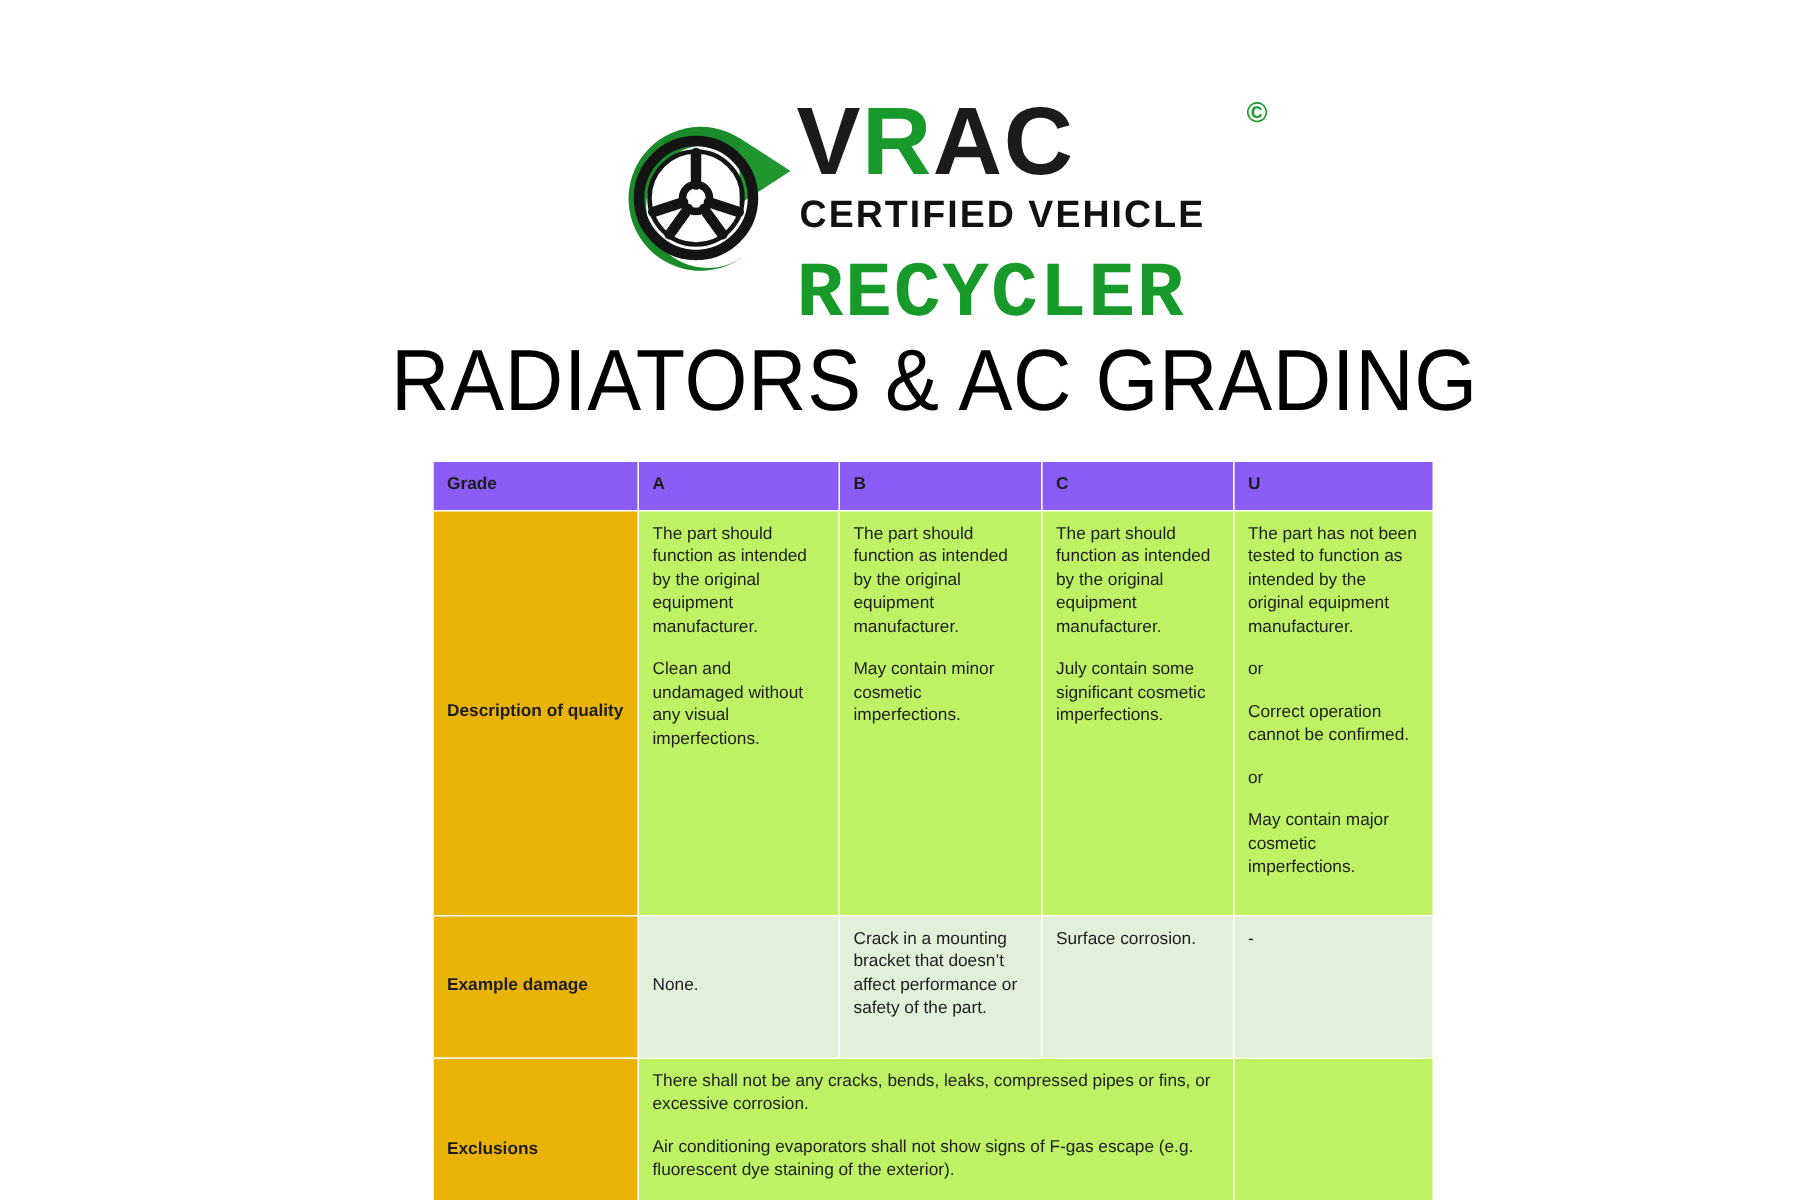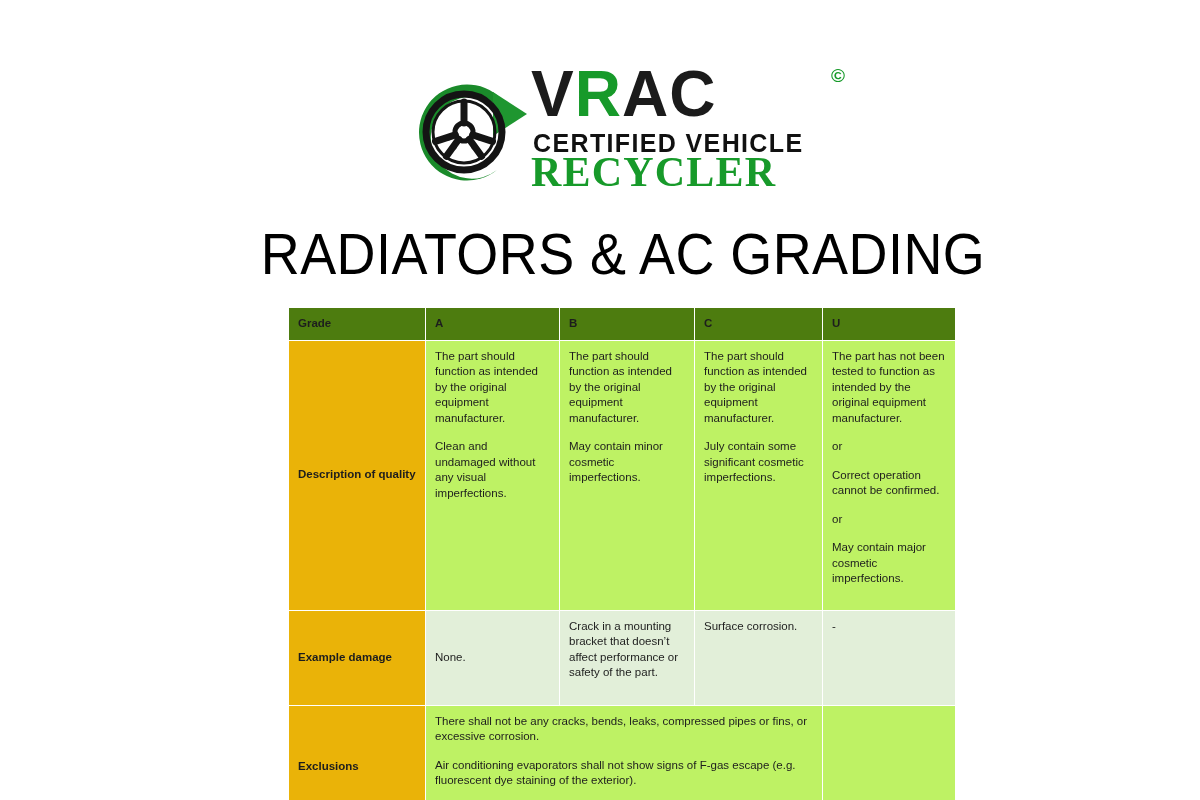--- a/index.html
+++ b/index.html
@@ -77,24 +77,24 @@
     letter-spacing: 1.4px;
     line-height: 26px;
     color: #111111;
     white-space: nowrap;
     transform: scaleX(0.98);
     transform-origin: left top;
   }
   .recycler-line {
     position: absolute;
     left: 0px;
-    top: 92px;
-    font-family: Liberation Serif, serif;
-    font-weight: 700;
-    font-size: 42px;
+    top: 116px;
+    font-family: Liberation Mono, monospace;
+    font-weight: 700;
+    font-size: 52px;
     letter-spacing: 1.2px;
     line-height: 45px;
     color: #179a2a;
     white-space: nowrap;
   }
 
   
   .page-title {
     position: absolute;
     left: 0;
@@ -123,21 +123,21 @@
     vertical-align: top;
     padding: 8px 8px 8px 9px;
     border: 1.5px solid #ffffff;
     font-size: 11.5px;
     line-height: 15.5px;
     color: #1d1d1d;
     font-family: "Liberation Sans", sans-serif;
     text-align: left;
   }
 
-  .hdr-row td { background: #4d7c0f; height: 15px; }
+  .hdr-row td { background: #8b5cf6; height: 15px; }
   .hdr-label {
     font-weight: 700;
     font-size: 11.5px;
     color: #1b2a12;
     text-align: left;
   }
   .hdr-grade {
     font-weight: 700;
     font-size: 12px;
     color: #16220e;

